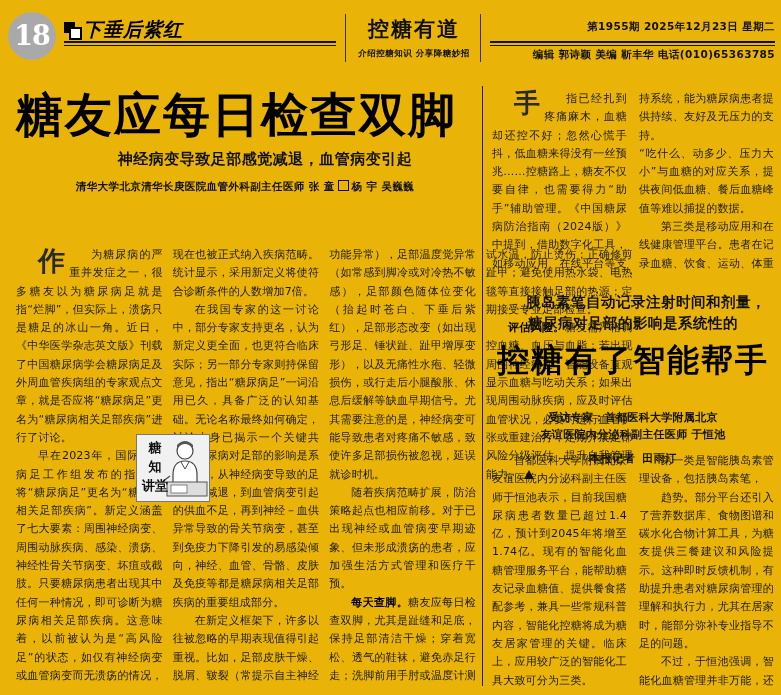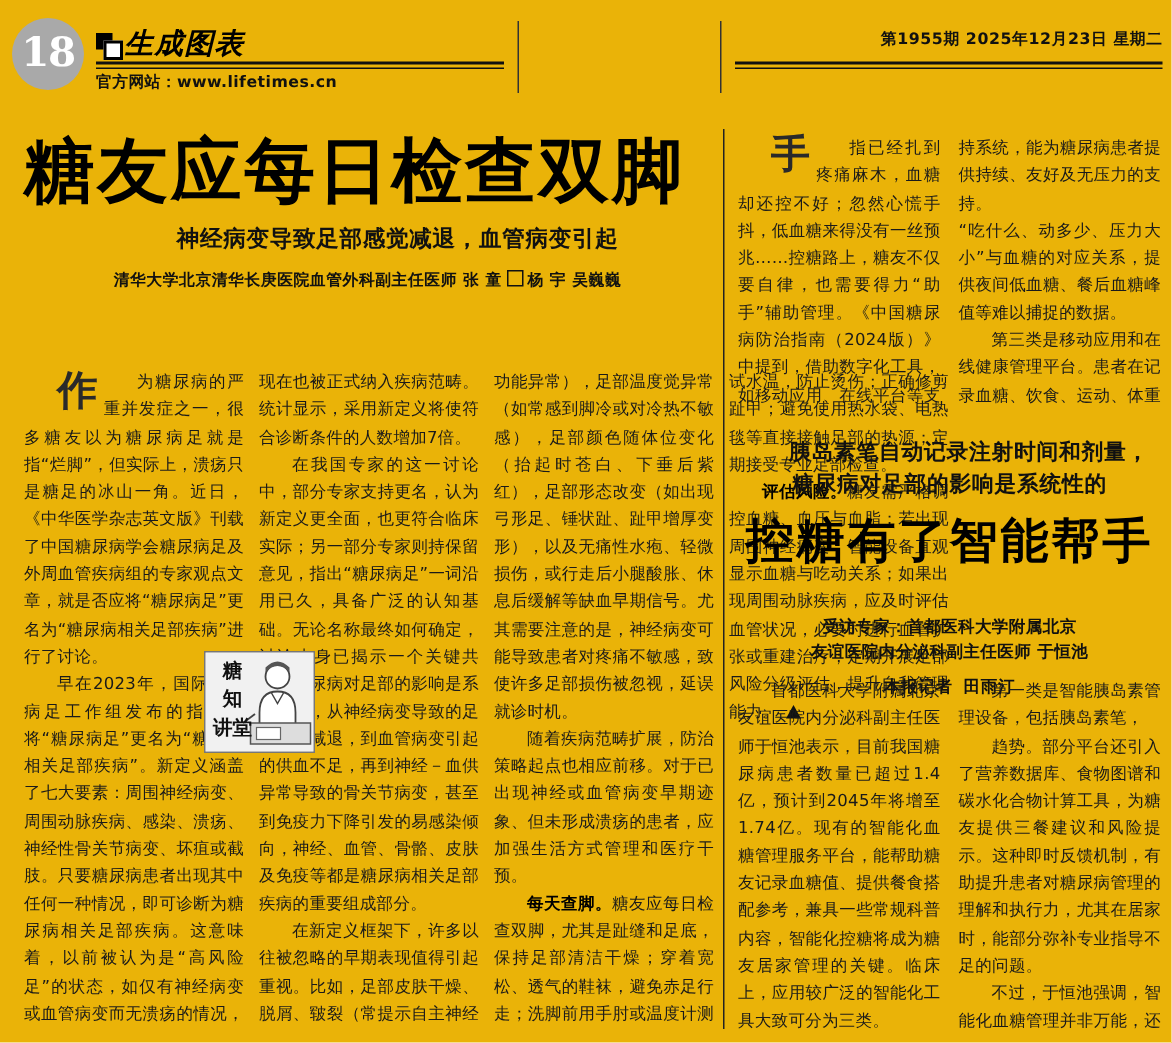--- a/index.html
+++ b/index.html
@@ -382,34 +382,38 @@
 
 <div class="page">
 
   <div class="masthead">
 
     <div class="page-badge">18</div>
 
     <div class="logo-block">
       <div class="logo-row">
         <span class="logo-mark"></span>
-        <span class="logo-text">生成图表</span>
+        <span class="logo-text">下垂后紫红</span>
       </div>
     </div>
     <div class="logo-rule r1"></div>
-    <div class="site-line">官方网站：www.lifetimes.cn</div>
 
     <div class="mast-divider d1"></div>
     <div class="mast-divider d2"></div>
 
+    <div class="section-block">
+      <div class="section-title">控糖有道</div>
+      <div class="section-sub">介绍控糖知识  分享降糖妙招</div>
+    </div>
 
     <div class="issue-block">
       <div class="issue-line">第1955期  2025年12月23日  星期二</div>
     </div>
     <div class="issue-rule"></div>
+    <div class="editor-line">编辑 郭诗颖 美编  靳丰华 电话(010)65363785</div>
   </div>
 
   <div class="split-rule"></div>
 
   <div class="left-article">
     <h1 class="headline-main">糖友应每日检查双脚</h1>
     <div class="deck">
       <div class="l1">神经病变导致足部感觉减退，血管病变引起</div>
     </div>
     <div class="byline">

